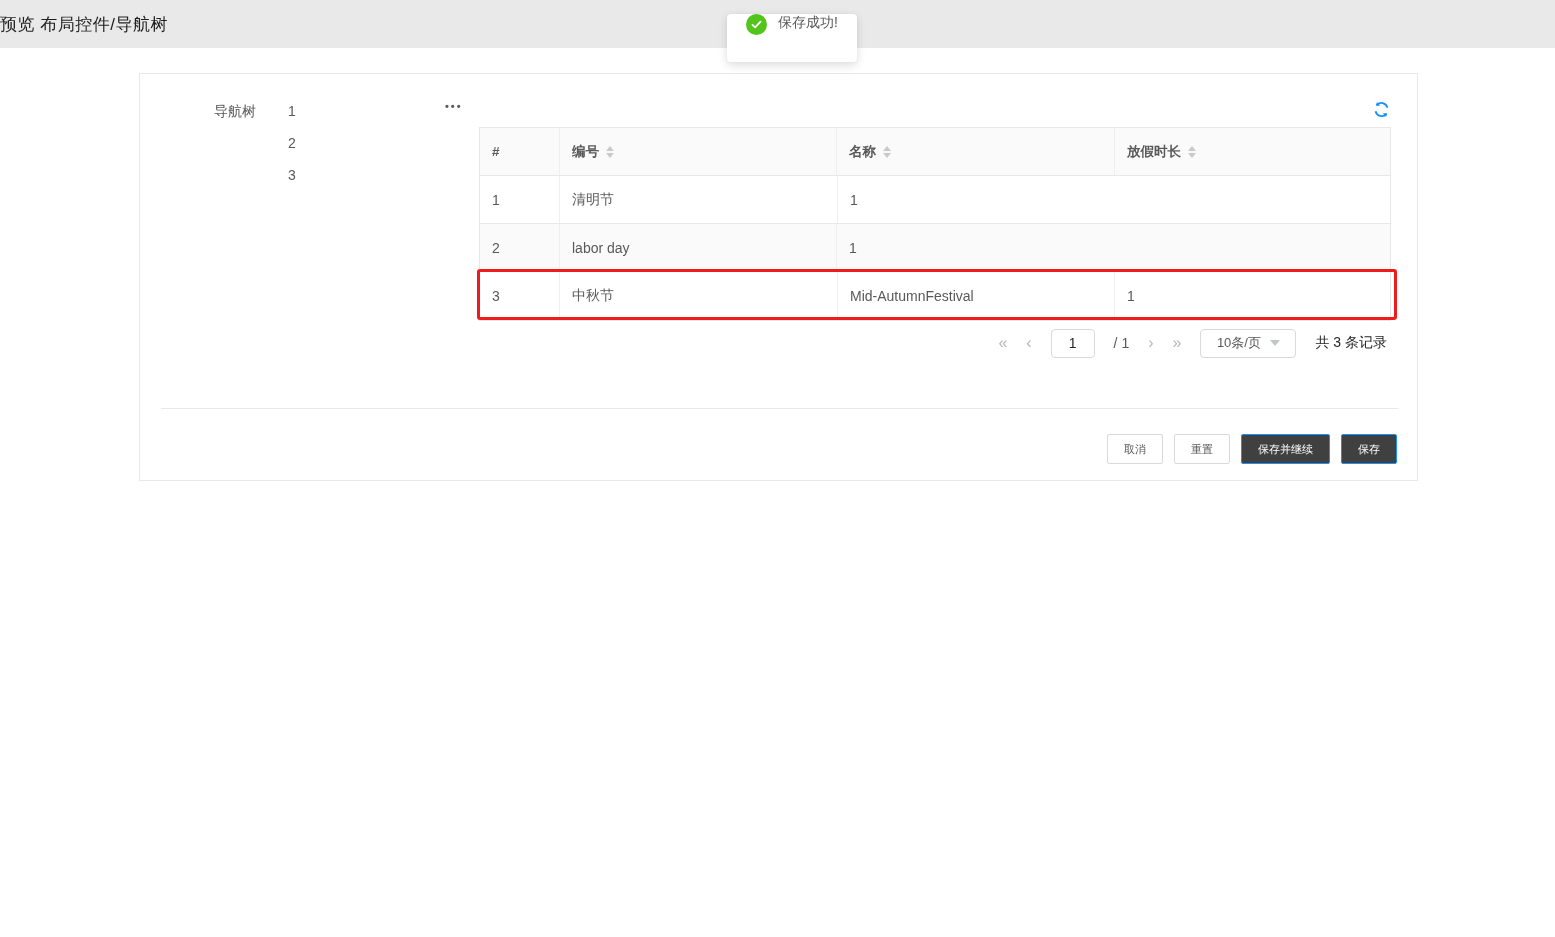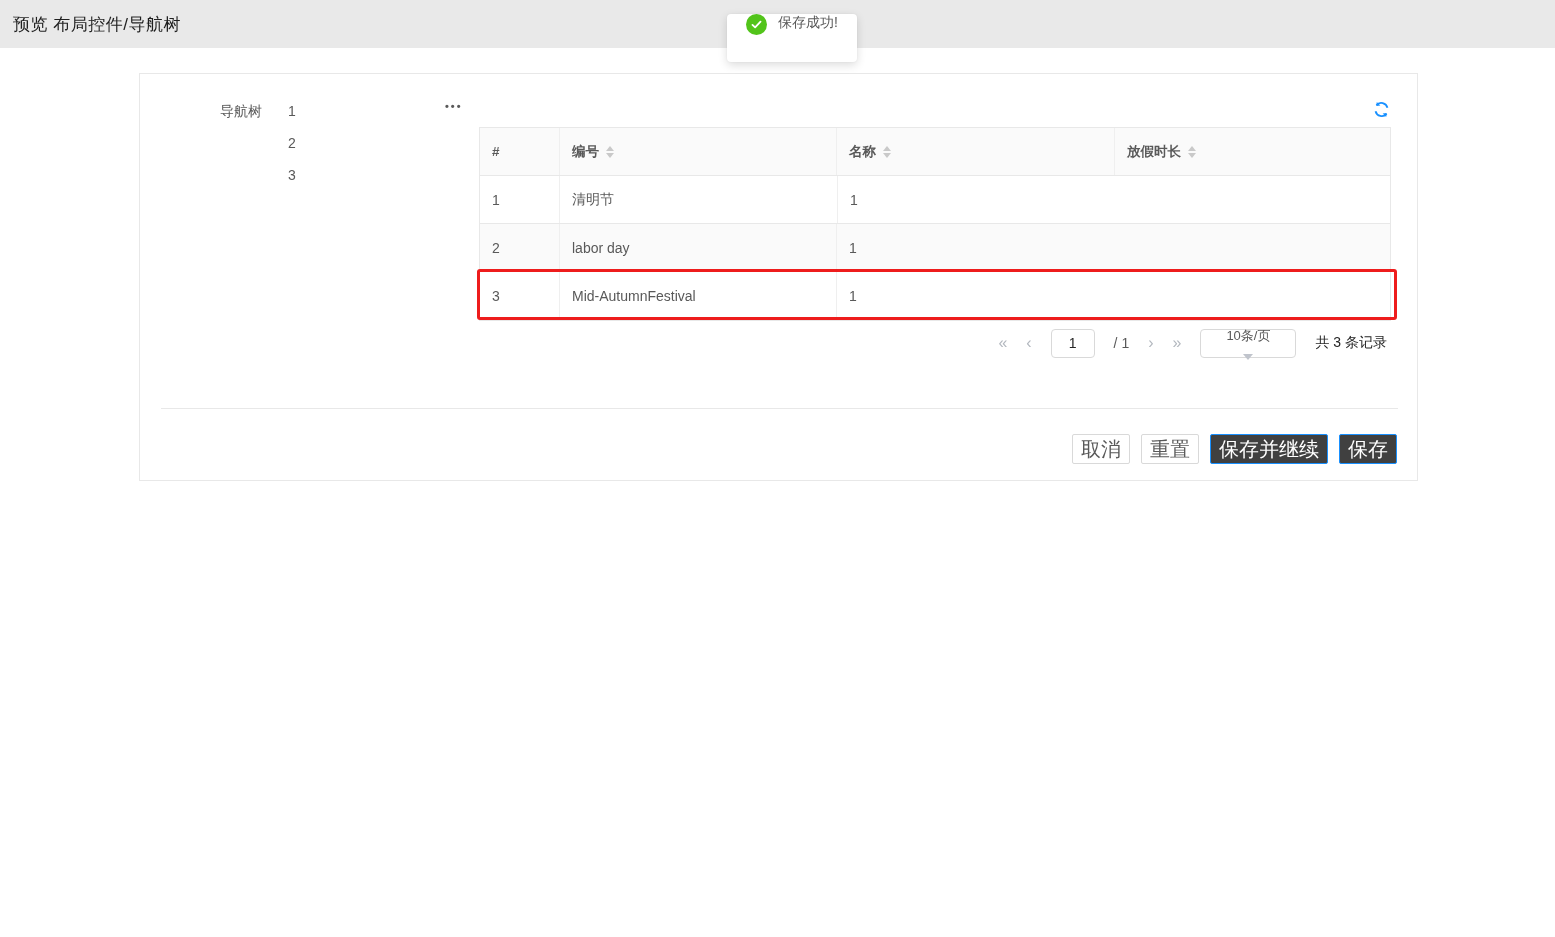--- a/index.html
+++ b/index.html
@@ -1,30 +1,30 @@
 <!DOCTYPE html>
 <html><head>
 <meta charset="utf-8">
 <style>
   * { margin:0; padding:0; box-sizing:border-box; }
   html,body { width:1555px; height:937px; background:#ffffff; font-family:"Liberation Sans","DejaVu Sans",sans-serif; overflow:hidden; }
 
   
-  .topbar { position:absolute; left:0; top:0; width:1555px; height:48px; background:#e9e9e9; display:flex; align-items:center; padding-left:13px; }
+  .topbar { position:absolute; left:0; top:0; width:1555px; height:48px; background:#e9e9e9; display:flex; align-items:center; }
   .topbar-title { font-size:17px; color:#1f1f1f; letter-spacing:0.5px; }
 
   
   .toast { position:absolute; left:727px; top:14px; height:48px; background:#ffffff; border-radius:4px; box-shadow:0 3px 10px rgba(0,0,0,0.14), 0 0 2px rgba(0,0,0,0.06); display:flex; gap:11px; padding:0 19px; z-index:20; }
   .toast-circle { width:21px; height:21px; border-radius:50%; background:#52c41a; display:flex; align-items:center; justify-content:center; flex:none; }
   .toast-text { font-size:14px; color:#595959; }
 
   
   .card { position:absolute; left:139px; top:73px; width:1279px; height:408px; background:#ffffff; border:1px solid #e8e8e8; }
 
-  .tree-label { position:absolute; left:80px; top:29px; font-size:14px; color:#595959; }
+  .tree-label { position:absolute; left:74px; top:29px; font-size:14px; color:#595959; }
   .tree { position:absolute; left:148px; top:21px; }
   .tree-item { height:32px; line-height:32px; font-size:14px; color:#595959; cursor:pointer; min-width:120px; }
   .tree-more { position:absolute; left:305px; top:26px; font-size:11px; font-weight:bold; color:#595959; letter-spacing:2px; cursor:pointer; }
 
   .refresh-btn { position:absolute; right:26px; top:27px; width:20px; height:20px; border:none; background:transparent; cursor:pointer; padding:0; }
 
   
   .table { position:absolute; left:339px; top:53px; width:912px; border:1px solid #e8e8e8; background:#fff; }
   .tr { display:flex; height:48px; }
   .tr.head { background:#fafafa; }
@@ -42,29 +42,29 @@
   .caret-up { width:0; height:0; border-left:4px solid transparent; border-right:4px solid transparent; border-bottom:5px solid #c9c9c9; }
   .caret-down { width:0; height:0; border-left:4px solid transparent; border-right:4px solid transparent; border-top:5px solid #c9c9c9; }
 
   .row-highlight { position:absolute; left:-3px; top:141px; width:920px; height:51px; border:3px solid #ee1c1c; border-radius:3px; pointer-events:none; z-index:5; }
 
   
   .pagination { position:absolute; right:30px; top:254px; height:30px; display:flex; align-items:center; gap:19px; }
   .pg-arrow { font-size:16px; color:#b3b8bf; cursor:pointer; line-height:30px; user-select:none; }
   .pg-input { width:44px; height:29px; border:1px solid #d9d9d9; border-radius:4px; text-align:center; font-size:14px; color:#262626; outline:none; font-family:inherit; }
   .pg-of { font-size:14px; color:#595959; }
-  .pg-select { width:96px; height:29px; border:1px solid #d9d9d9; border-radius:4px; display:flex; align-items:center; justify-content:center; gap:9px; cursor:pointer; background:#fff;flex-direction:column; }
+  .pg-select { width:96px; height:29px; border:1px solid #d9d9d9; border-radius:4px; display:flex; align-items:center; justify-content:center; gap:9px; cursor:pointer; background:#fff; }
   .pg-select-text { font-size:13px; color:#595959; }
   .pg-caret { width:0; height:0; border-left:5px solid transparent; border-right:5px solid transparent; border-top:6px solid #c0c4cc; }
   .pg-total { font-size:14px; color:#262626; }
 
   
   .divider { position:absolute; left:21px; top:334px; width:1237px; height:1px; background:#e8e8e8; }
   .footer-buttons { position:absolute; right:20px; top:360px; display:flex; gap:11px; }
-  .btn { height:30px; padding:0 8px; border:1px solid #d9d9d9; border-radius:2px; background:#ffffff; color:#595959; font-size:20px; font-family:inherit; cursor:pointer; }
+  .btn { height:30px; padding:0 16px; border:1px solid #d9d9d9; border-radius:2px; background:#ffffff; color:#595959; font-size:11px; font-family:inherit; cursor:pointer; }
   .btn.primary { background:#404040; border-color:#1890ff; color:#ffffff; }
 </style>
 </head>
 <body>
 
 <div class="topbar">
   <span class="topbar-title">预览 布局控件/导航树</span>
 </div>
 
 <div class="toast">
@@ -136,20 +136,21 @@
     </div>
 
     <div class="tr stripe">
       <div class="td c0">2</div>
       <div class="td c2">labor day</div>
       <div class="td c3">1</div>
     </div>
 
     <div class="tr">
       <div class="td c0">3</div>
+      <div class="td c1">中秋节</div>
       <div class="td c2">Mid-AutumnFestival</div>
       <div class="td c3">1</div>
     </div>
 
     <div class="row-highlight"></div>
   </div>
 
   <div class="pagination">
     <span class="pg-arrow">«</span>
     <span class="pg-arrow">‹</span>

